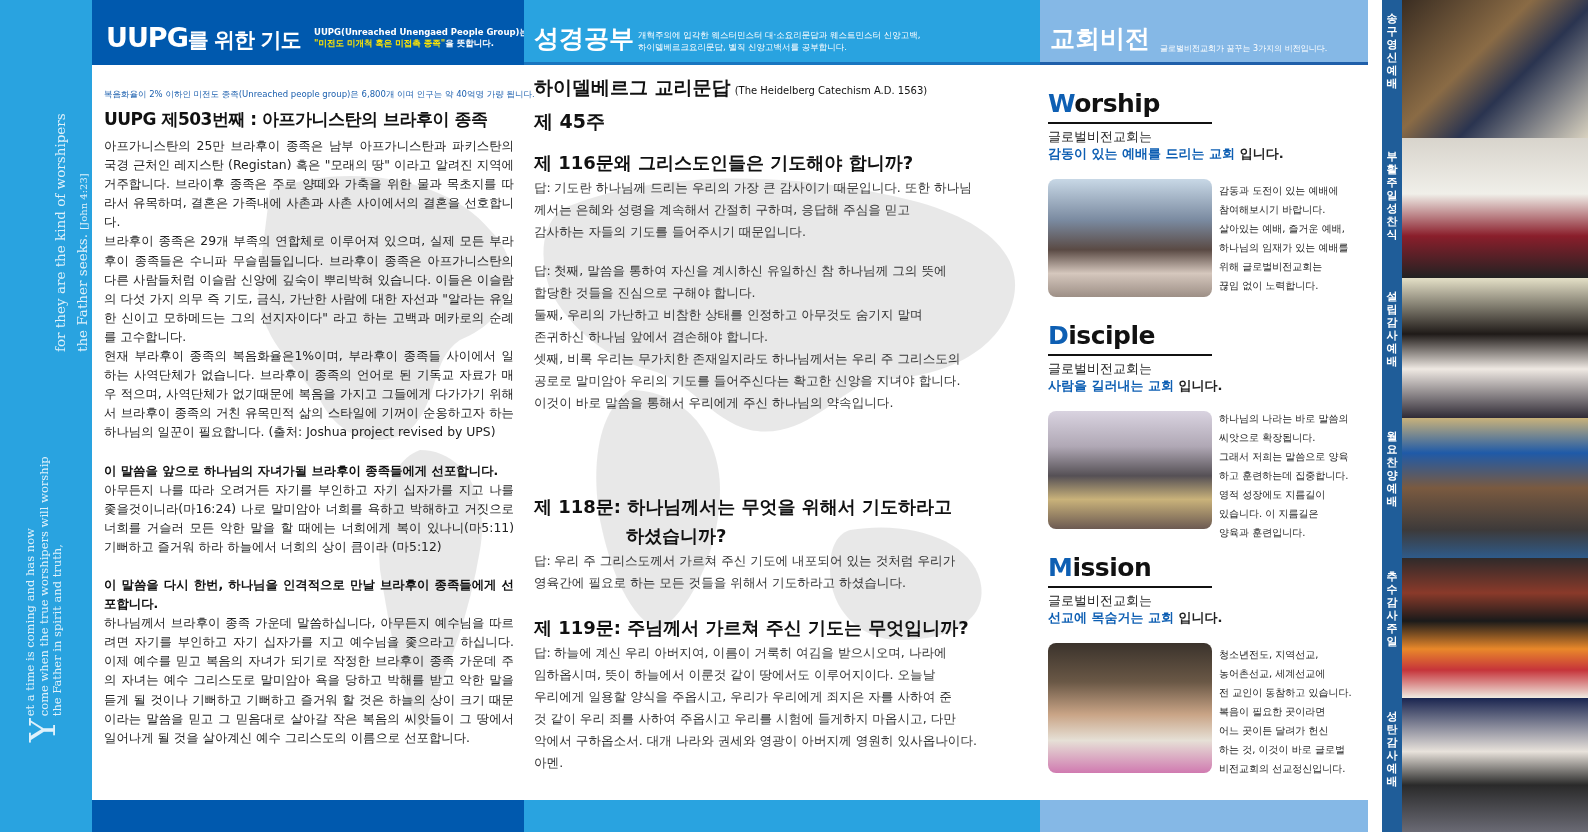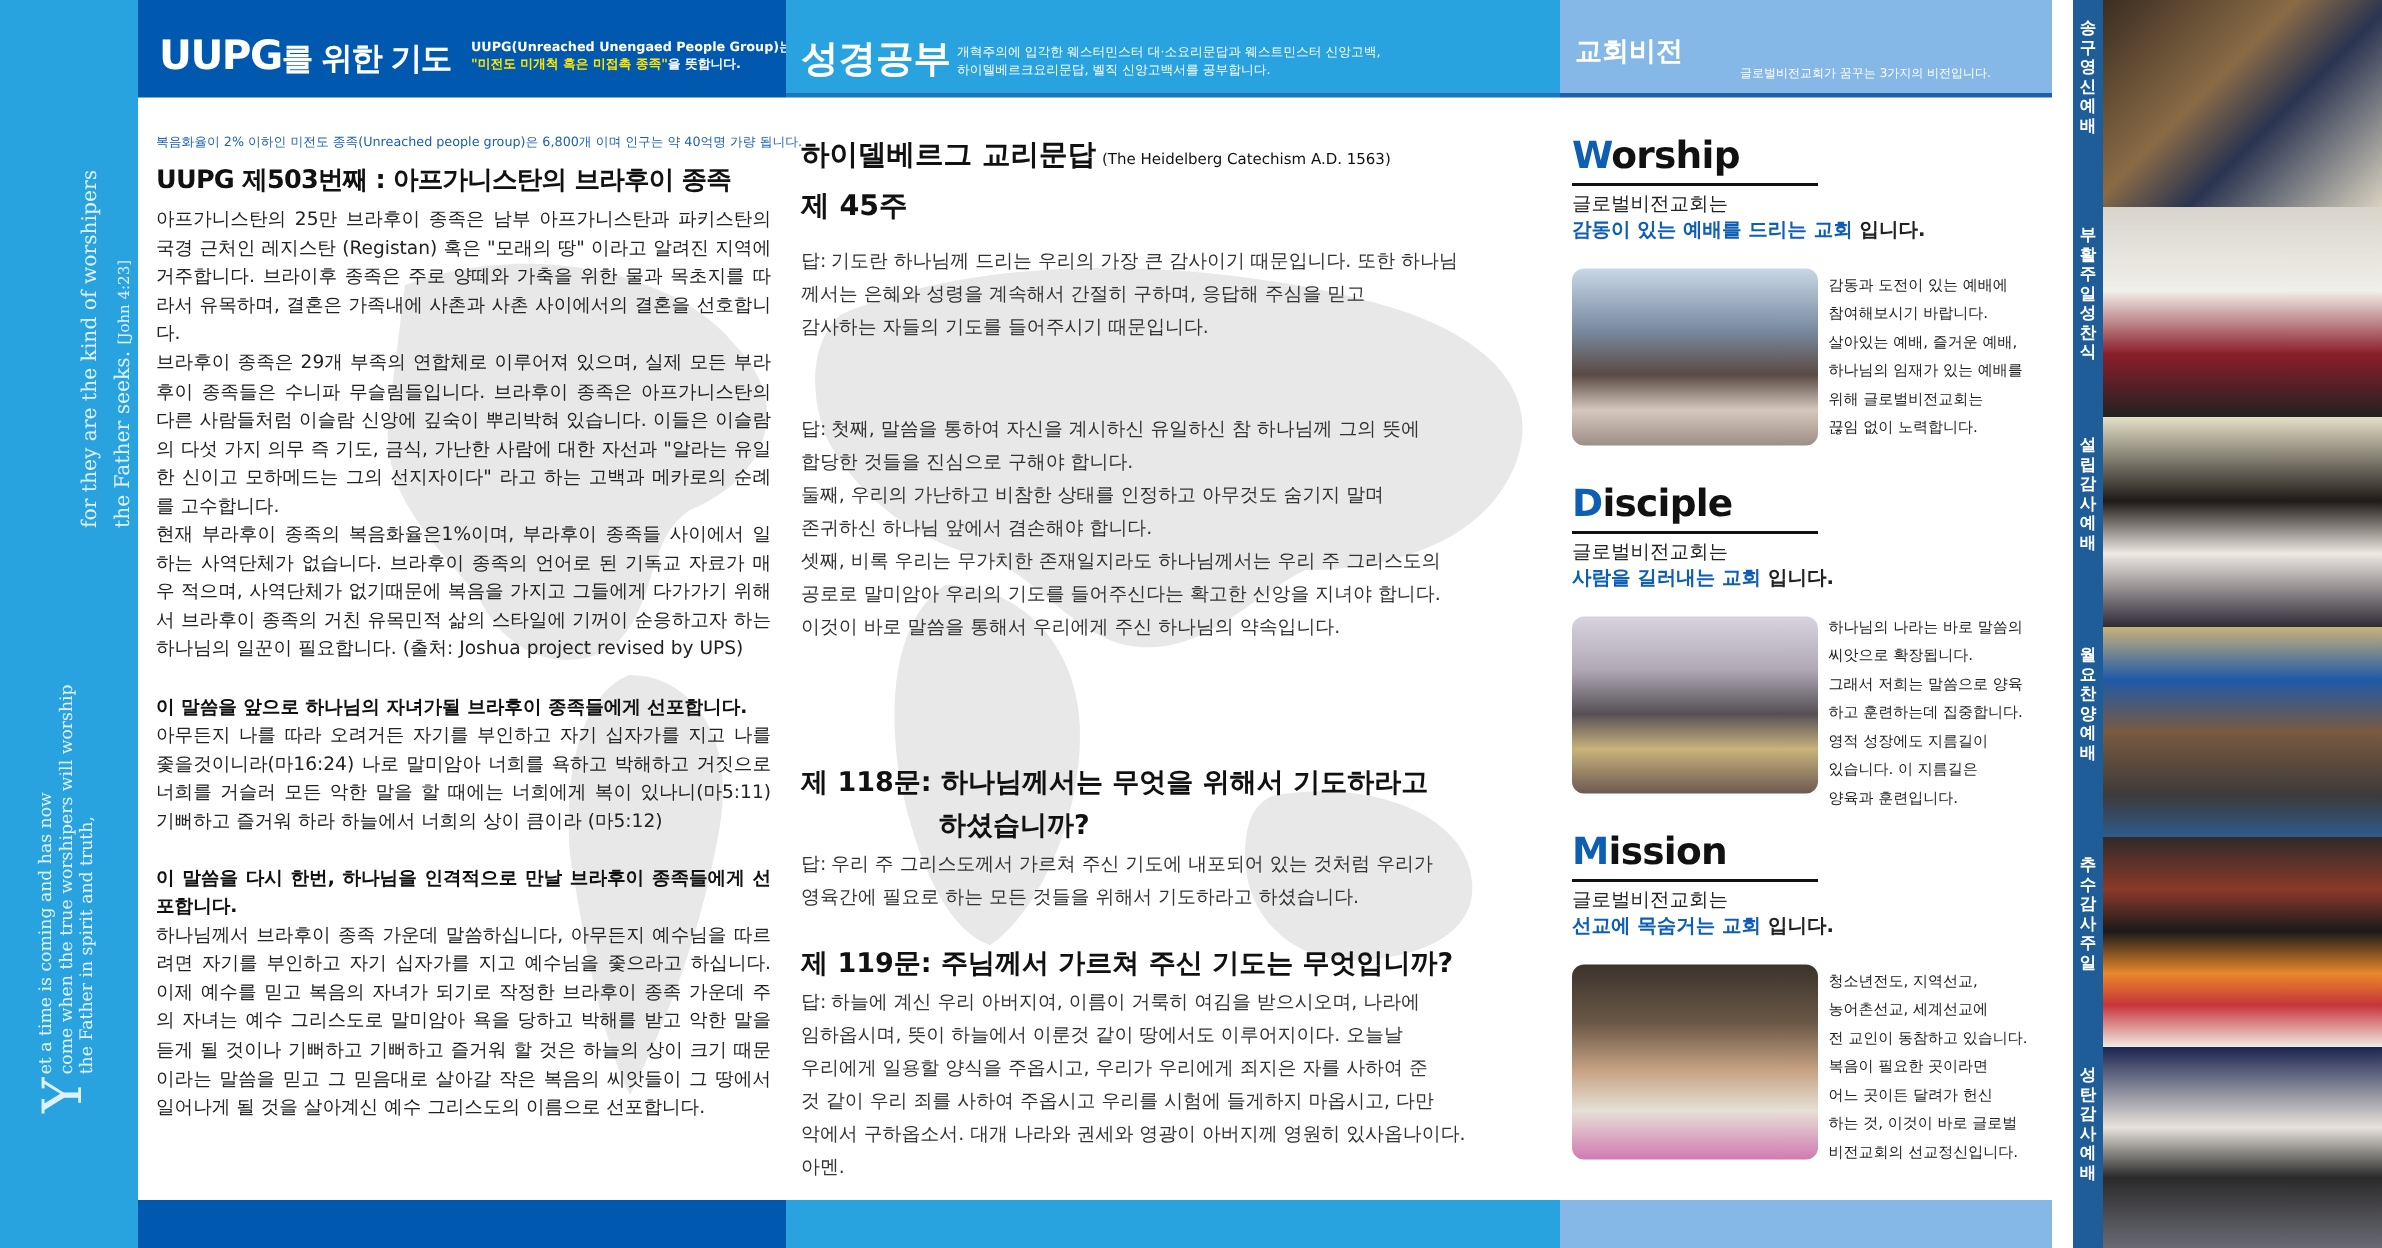--- a/index.html
+++ b/index.html
@@ -25,21 +25,21 @@
   .band-line.l3 { left: 1040px; width: 328px; background: #1f5faa; }
 
   .band-title { position: absolute; top: 22px; color: #fff; font-weight: bold; white-space: nowrap; }
   .band-uupg .band-title { left: 14px; font-size: 27px; letter-spacing: -1px; }
   .band-uupg .band-title .small { font-size: 21px; }
   .band-uupg .band-sub { position: absolute; left: 222px; top: 27px; font-size: 8.5px; line-height: 11px; color: #fff; white-space: nowrap; font-weight: bold; }
   .band-uupg .band-sub .hl { color: #ffe600; }
 
   .band-bible .band-title { left: 10px; font-size: 25px; }
   .band-bible .band-sub { position: absolute; left: 114px; top: 29px; font-size: 8.5px; line-height: 12px; color: #fff; white-space: nowrap; }
-  .band-vision .band-title { left: 10px; font-size: 18px; font-family: Liberation Mono, monospace; }
+  .band-vision .band-title { left: 10px; font-size: 25px; font-family: Liberation Mono, monospace; }
   .band-vision .band-sub { position: absolute; left: 120px; top: 43px; font-size: 8px; color: #fff; white-space: nowrap; }
 
   
   .foot { position: absolute; top: 800px; height: 32px; }
   .foot.f1 { left: 92px; width: 432px; background: #0059ae; }
   .foot.f2 { left: 524px; width: 516px; background: #29a3e0; }
   .foot.f3 { left: 1040px; width: 328px; background: #85b8e6; }
 
   
   .map { position: absolute; left: 230px; top: 150px; width: 840px; height: 620px; opacity: 0.13; pointer-events: none; }
@@ -47,21 +47,21 @@
   
   .uupg { position: absolute; left: 92px; top: 81px; width: 432px; height: 735px; }
   .uupg .notice { position: absolute; left: 12px; top: 8px; font-size: 8.5px; color: #1b5fae; white-space: nowrap; }
   .uupg .title { position: absolute; left: 12px; top: 27px; font-size: 17px; font-weight: bold; color: #111; white-space: nowrap; letter-spacing: -0.5px; }
   .uupg .body { position: absolute; left: 12px; top: 55px; width: 410px; font-size: 12.4px; line-height: 19.1px; color: #222; text-align: justify; }
   .uupg .body p { margin: 0; }
   .uupg .body .bold { font-weight: bold; color: #111; }
   .uupg .body .gap { height: 19px; }
 
   
-  .bible { position: absolute; left: 524px; top: 80px; width: 516px; height: 640px; text-decoration: underline; }
+  .bible { position: absolute; left: 524px; top: 65px; width: 516px; height: 640px; text-decoration: underline; }
   .bible .h1 { position: absolute; left: 10px; top: 10px; font-size: 19px; font-weight: bold; color: #111; white-space: nowrap; }
   .bible .h1 .en { font-size: 10px; font-weight: normal; margin-left: 4px; }
   .bible .h2 { position: absolute; left: 10px; top: 44px; font-size: 19px; font-weight: bold; color: #111; }
   .qa { position: absolute; left: 10px; width: 500px; }
   .qa .q { font-size: 18px; font-weight: bold; color: #111; line-height: 29px; white-space: nowrap; }
   .qa .q .cont { display: block; padding-left: 92px; }
   .qa .a { font-size: 12.6px; color: #333; line-height: 22px; padding-left: 20px; text-indent: -20px; }
   .qa .a .line { display: block; }
   .qa .a .lead { display: inline-block; width: 20px; text-indent: 0; }
 
@@ -155,20 +155,21 @@
     <p class="bold">이 말씀을 다시 한번, 하나님을 인격적으로 만날 브라후이 종족들에게 선포합니다.</p>
     <p>하나님께서 브라후이 종족 가운데 말씀하십니다, 아무든지 예수님을 따르려면 자기를 부인하고 자기 십자가를 지고 예수님을 좇으라고 하십니다. 이제 예수를 믿고 복음의 자녀가 되기로 작정한 브라후이 종족 가운데 주의 자녀는 예수 그리스도로 말미암아 욕을 당하고 박해를 받고 악한 말을 듣게 될 것이나 기뻐하고 기뻐하고 즐거워 할 것은 하늘의 상이 크기 때문이라는 말씀을 믿고 그 믿음대로 살아갈 작은 복음의 씨앗들이 그 땅에서 일어나게 될 것을 살아계신 예수 그리스도의 이름으로 선포합니다.</p>
   </div>
 </div>
 
 <div class="bible">
   <div class="h1"><span>하이델베르그 교리문답</span><span class="en">(The Heidelberg Catechism A.D. 1563)</span></div>
   <div class="h2">제 45주</div>
 
   <div class="qa" style="top:83px;">
+    <div class="q">제 116문왜 그리스도인들은  기도해야  합니까?</div>
     <div class="a">
       <span class="line"><span class="lead">답:</span><span>기도란 하나님께 드리는 우리의 가장 큰 감사이기 때문입니다. 또한 하나님</span></span>
       <span class="line">께서는 은혜와 성령을 계속해서 간절히 구하며, 응답해 주심을 믿고</span>
       <span class="line">감사하는 자들의 기도를 들어주시기 때문입니다.</span>
     </div>
   </div>
 
   <div class="qa" style="top:195px;">
     <div class="a">
       <span class="line"><span class="lead">답:</span><span>첫째, 말씀을 통하여 자신을 계시하신 유일하신 참 하나님께 그의 뜻에</span></span>

